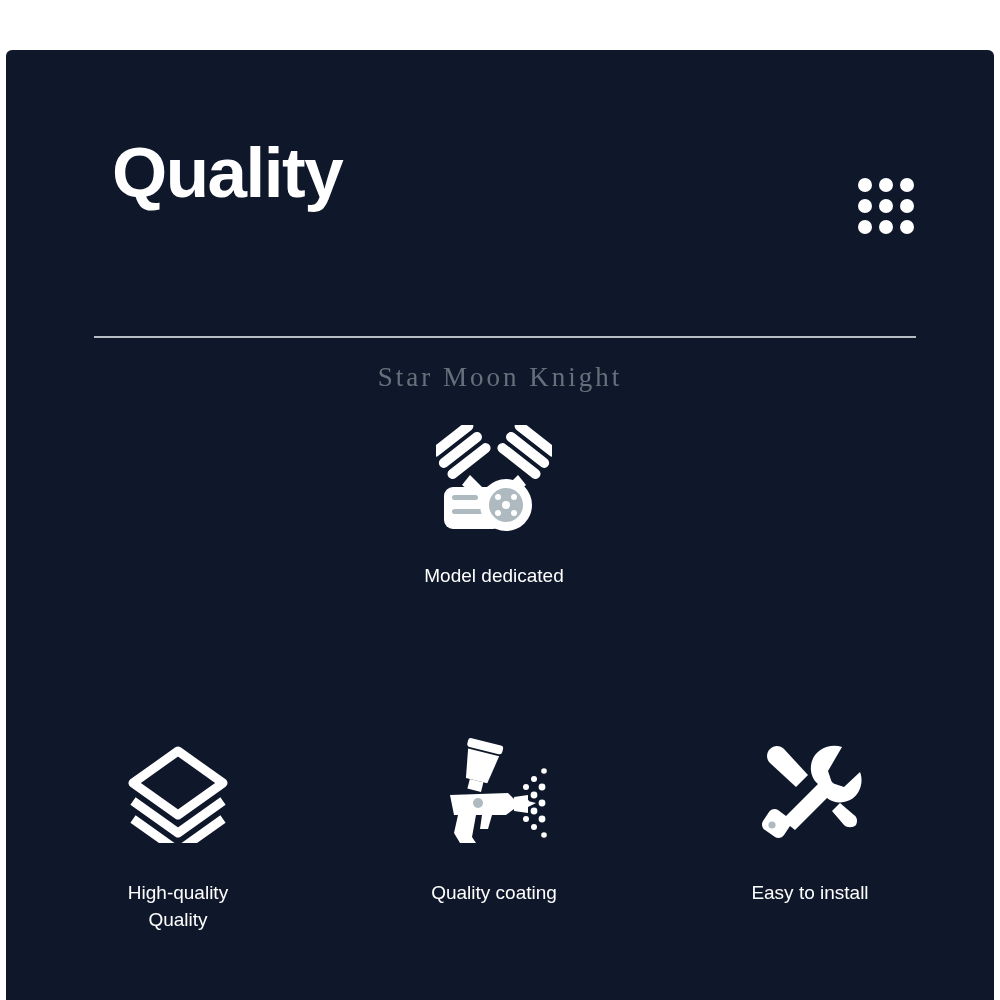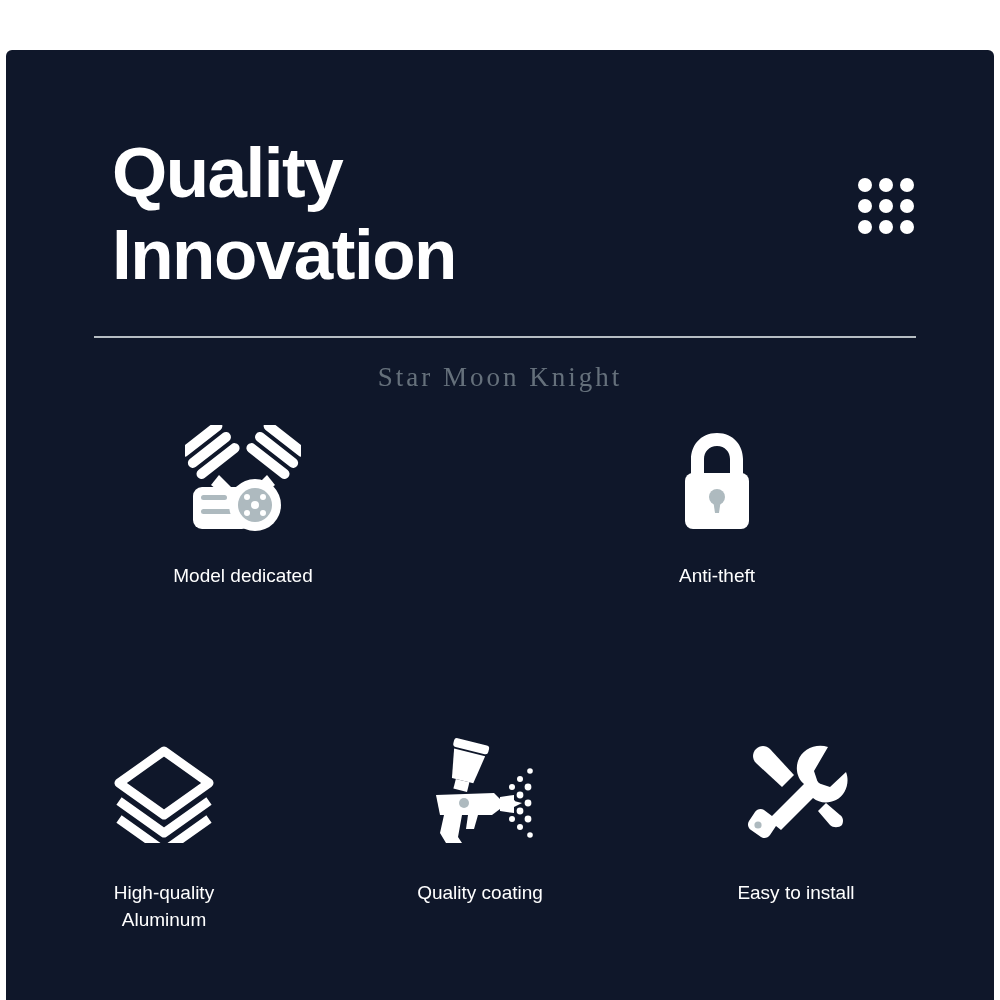--- a/index.html
+++ b/index.html
@@ -90,20 +90,21 @@
   
   #features {
     position: absolute;
     left: 0;
     top: 372px;
     width: 988px;
   }
   .feature-row {
     display: flex;
     width: 948px;
+    padding-left: 14px;
   }
   .feature-row.row-2 { margin-top: 145px; }
 
   .feature-cell {
     flex: 1 1 0;
     display: flex;
     flex-direction: column;
     align-items: center;
   }
   .icon-box {
@@ -124,21 +125,20 @@
   }
   .row-2 .feature-label { margin-top: 27px; }
 </style>
 </head>
 <body>
 
 <div id="card">
 
   <div id="title-block">
     <div class="title-line">Quality</div>
-    <div class="title-line">Innovation</div>
   </div>
 
   <div id="dot-grid">
     <span></span>
     <span></span>
     <span></span>
     <span></span>
     <span></span>
     <span></span>
     <span></span>
@@ -182,46 +182,35 @@
             <circle cx="70" cy="80" r="4" fill="#ffffff"></circle>
             <circle cx="62" cy="72" r="3" fill="#ffffff"></circle>
             <circle cx="78" cy="72" r="3" fill="#ffffff"></circle>
             <circle cx="62" cy="88" r="3" fill="#ffffff"></circle>
             <circle cx="78" cy="88" r="3" fill="#ffffff"></circle>
           </svg>
         </div>
         <div class="feature-label">Model dedicated</div>
       </div>
 
-      <div class="feature-cell">
-        <div class="icon-box">
-          <svg width="78" height="100" viewBox="0 0 78 100" fill="#ffffff">
-            <path d="M39 2 C22 2 13 15 13 28 L13 46 L26 46 L26 28 C26 21 31 15 39 15 C47 15 52 21 52 28 L52 46 L65 46 L65 28 C65 15 56 2 39 2 Z"></path>
-            <rect x="7" y="42" width="64" height="56" rx="8"></rect>
-            <circle cx="39" cy="66" r="8" fill="#aebabf"></circle>
-            <path d="M35 68 L43 68 L41 82 L37 82 Z" fill="#aebabf"></path>
-          </svg>
-        </div>
-        <div class="feature-label">Anti-theft</div>
-      </div>
 
     </div>
 
     <div class="feature-row row-2">
 
       <div class="feature-cell">
         <div class="icon-box">
           <svg width="106" height="100" viewBox="0 0 106 100" fill="none" stroke="#ffffff" stroke-width="9" stroke-linejoin="round">
             <path d="M53 8 L98 40 L53 72 L8 40 Z"></path>
             <path d="M8 58 L53 90 L98 58"></path>
             <path d="M8 76 L53 108 L98 76"></path>
           </svg>
         </div>
         <div class="feature-label">High-quality
-Aluminum</div>
+Quality</div>
       </div>
 
       <div class="feature-cell">
         <div class="icon-box">
           <svg width="116" height="112" viewBox="0 0 116 112" fill="#ffffff">
 
             <g transform="rotate(14 44 30)">
               <rect x="26" y="4" width="36" height="9" rx="3"></rect>
               <path d="M28 15 L60 15 L55 44 L33 44 Z"></path>
               <rect x="37" y="44" width="14" height="10"></rect>

